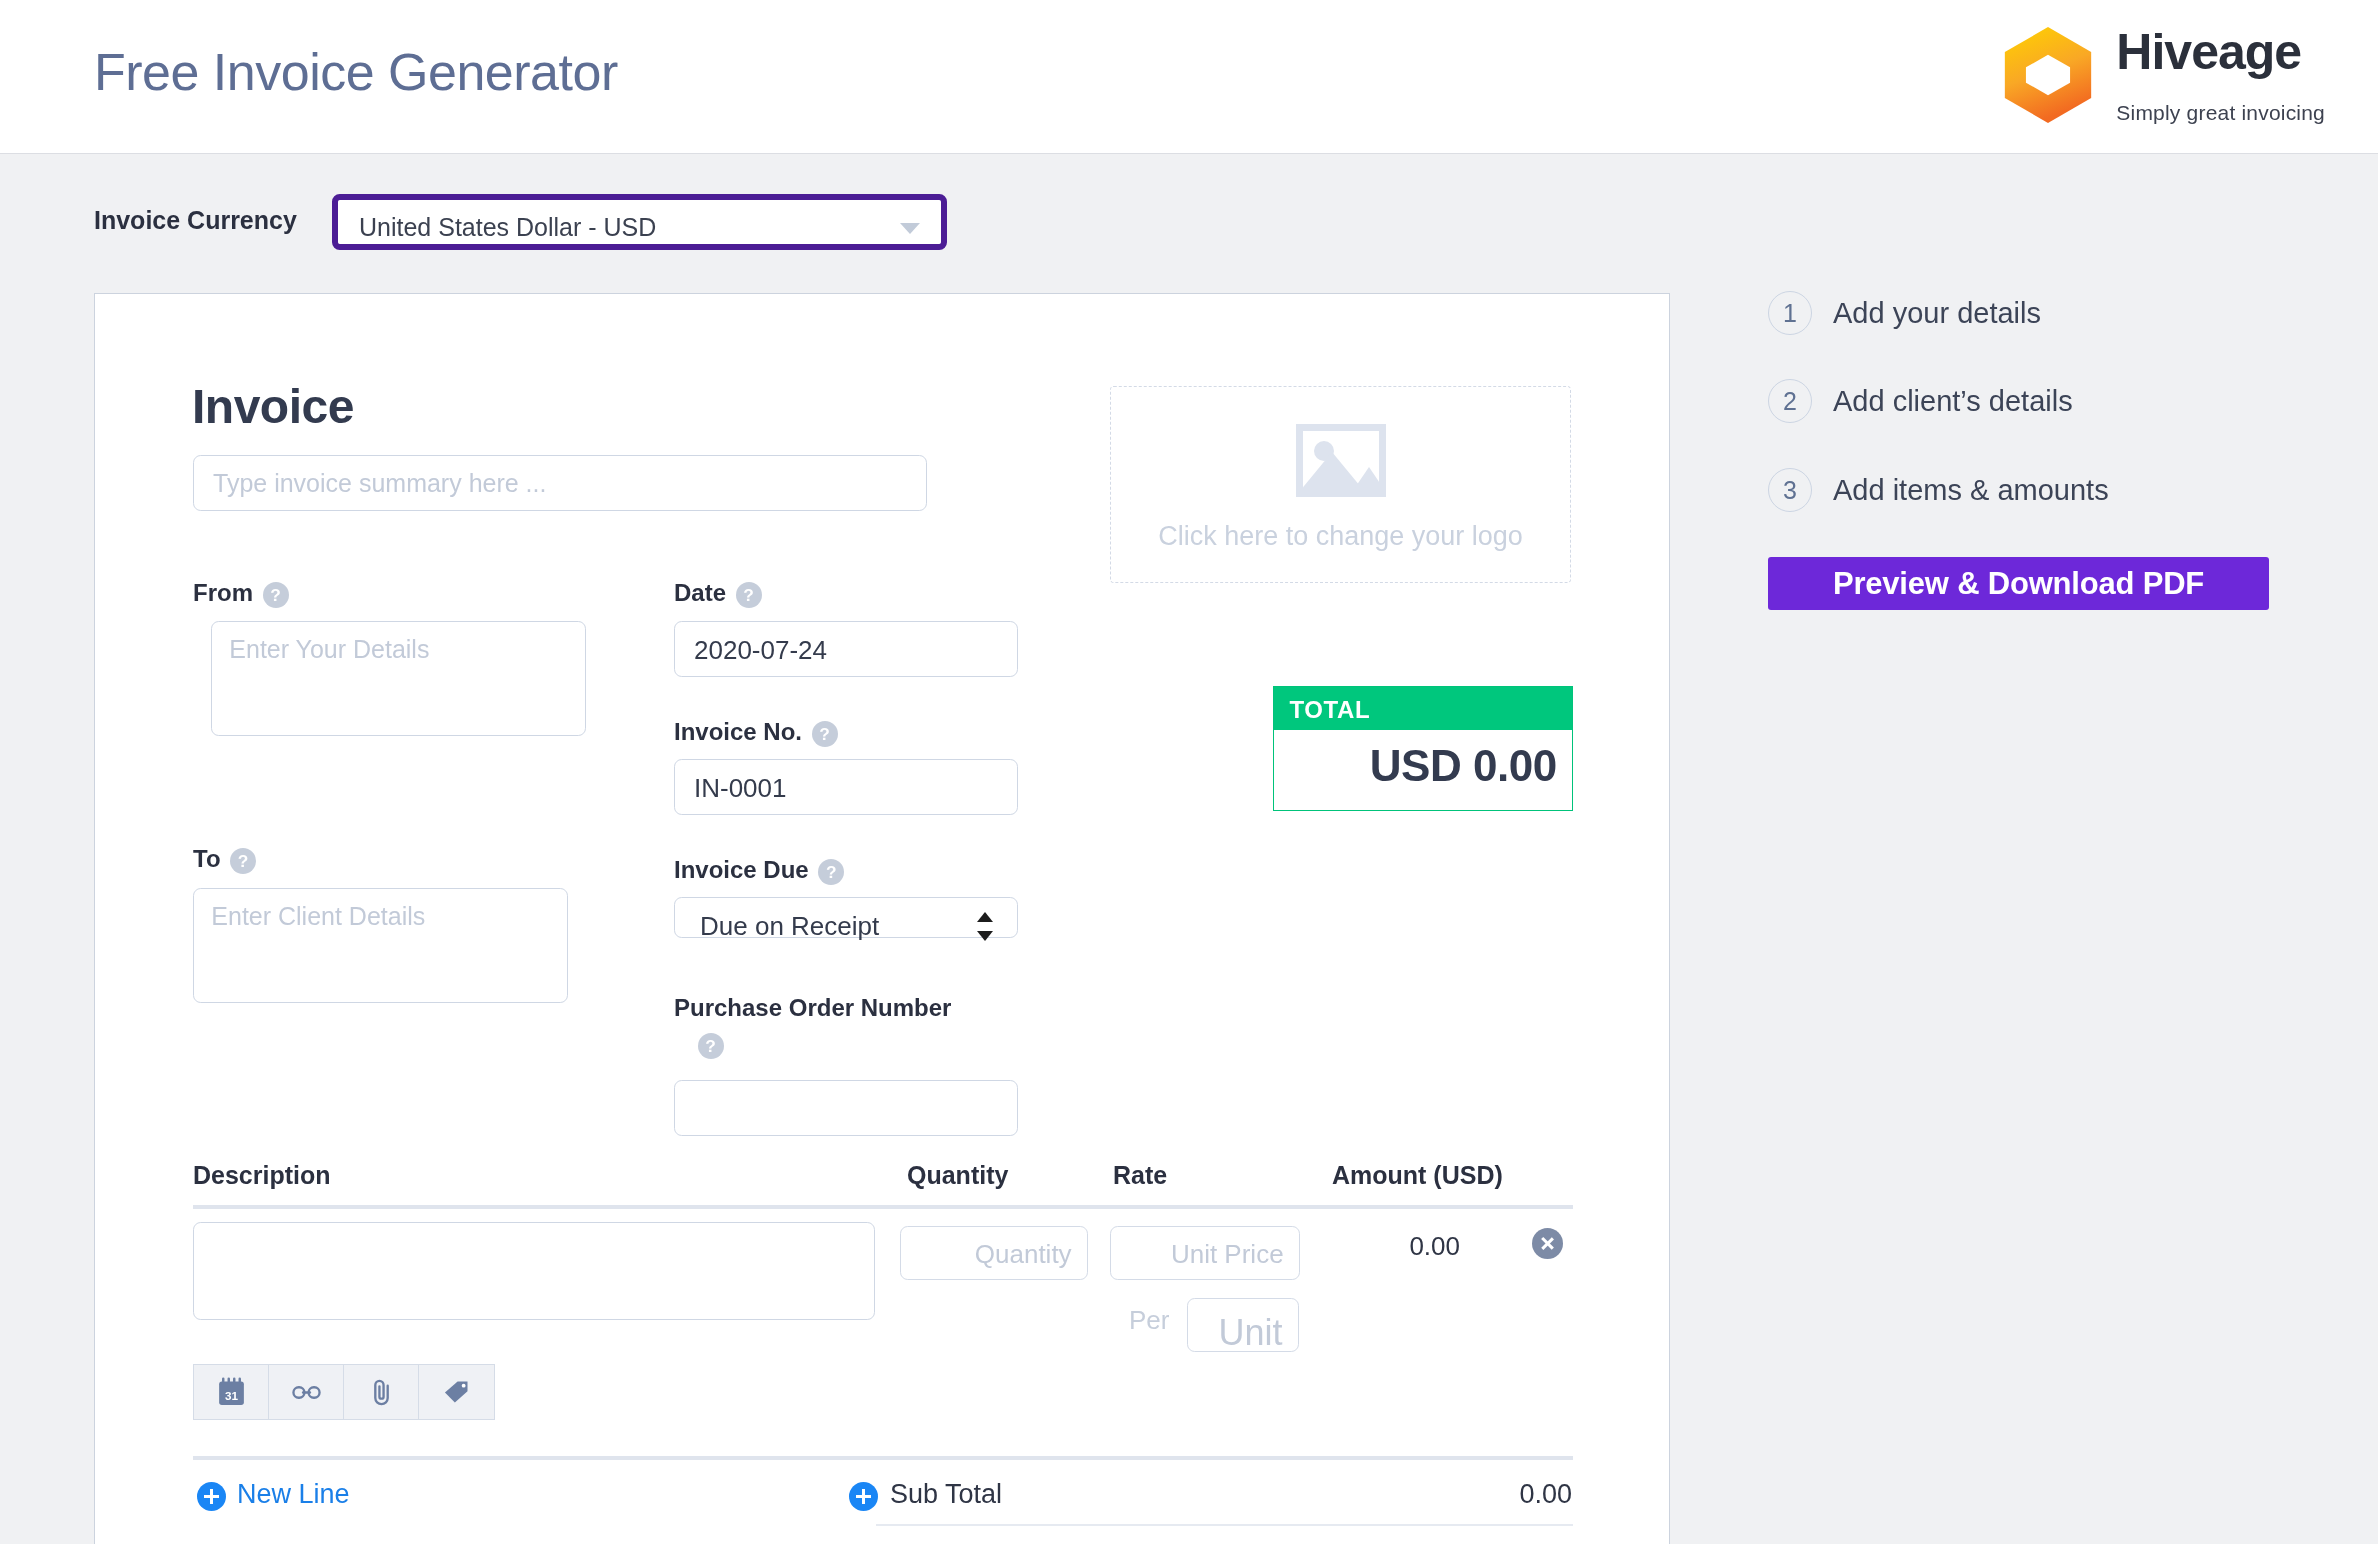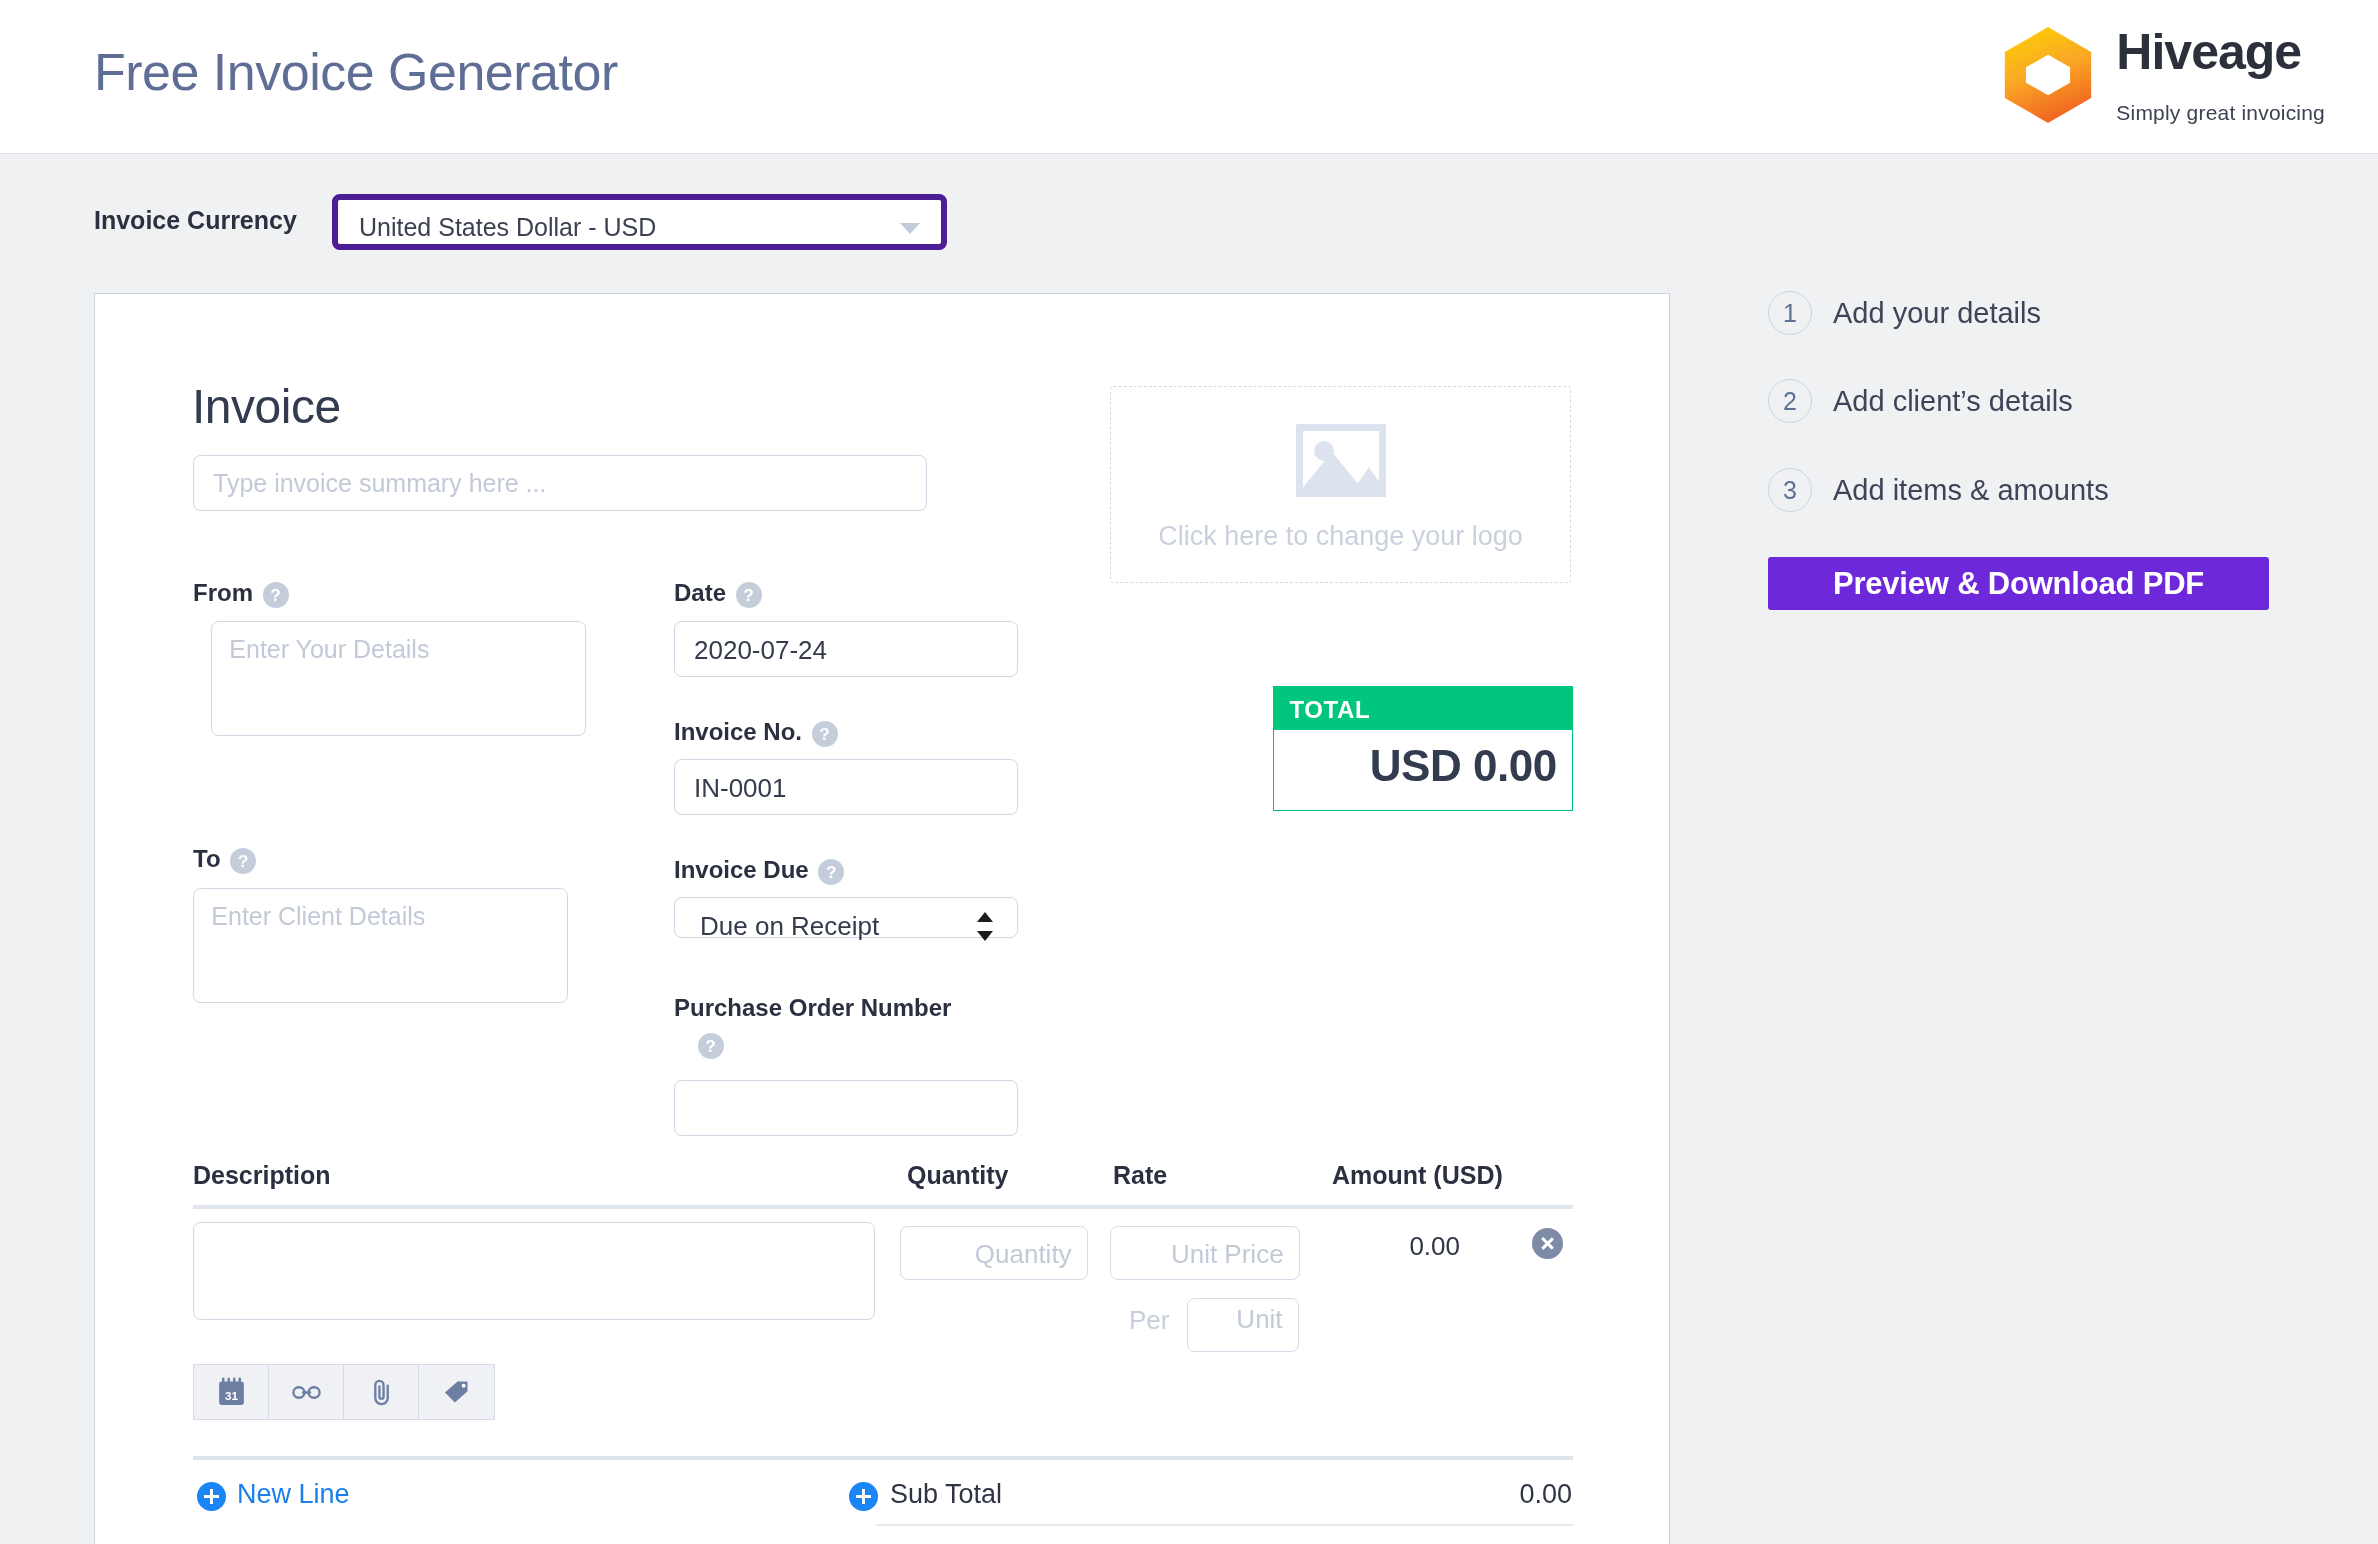--- a/index.html
+++ b/index.html
@@ -48,21 +48,21 @@
   }
 
   
   .card{
     position:absolute;left:94px;top:293px;width:1576px;height:1252px;
     background:#fff;border:1px solid #ccd3de;border-bottom:none;
     box-sizing:border-box;
   }
   .inv-title{
     position:absolute;left:192px;top:379px;
-    font-size:48px;font-weight:normal;color:#333b4f;letter-spacing:-0.5px;
+    font-size:48px;font-weight:bold;color:#333b4f;letter-spacing:-0.5px;
   }
   .summary-input{
     position:absolute;left:193px;top:455px;width:734px;height:56px;
     border:1px solid #cfd7e4;border-radius:7.7px;background:#fff;
     box-sizing:border-box;
   }
   .ph{font-size:25px;color:#c2cad8;position:absolute;}
   .summary-input .ph{left:19px;top:13.4px;}
 
   .fieldlabel{
@@ -183,21 +183,21 @@
     border:1px solid #d4dbe7;border-radius:7.7px;background:#fff;box-sizing:border-box;
   }
   .rate-box .ph{right:15.4px;left:auto;top:11.5px;font-size:26px;}
   .per-label{
     position:absolute;left:1129px;top:1305px;font-size:26px;color:#c6cedb;
   }
   .unit-box{
     position:absolute;left:1187px;top:1298px;width:112px;height:54px;
     border:1px solid #d4dbe7;border-radius:7.7px;background:#fff;box-sizing:border-box;
   }
-  .unit-box .ph{right:15.4px;left:auto;top:5px;font-size:26px;}
+  .unit-box .ph{right:15.4px;left:auto;top:13px;font-size:36px;}
   .amount-val{
     position:absolute;left:1326px;top:1231px;width:134px;text-align:right;
     font-size:26px;color:#2f3545;
   }
   .del-icon{
     position:absolute;left:1532px;top:1228px;width:31px;height:31px;border-radius:50%;
     background:#7d8ba6;
   }
   .del-icon::before,.del-icon::after{
     content:"";position:absolute;left:7.7px;top:14.4px;width:15.4px;height:2.9px;background:#fff;

